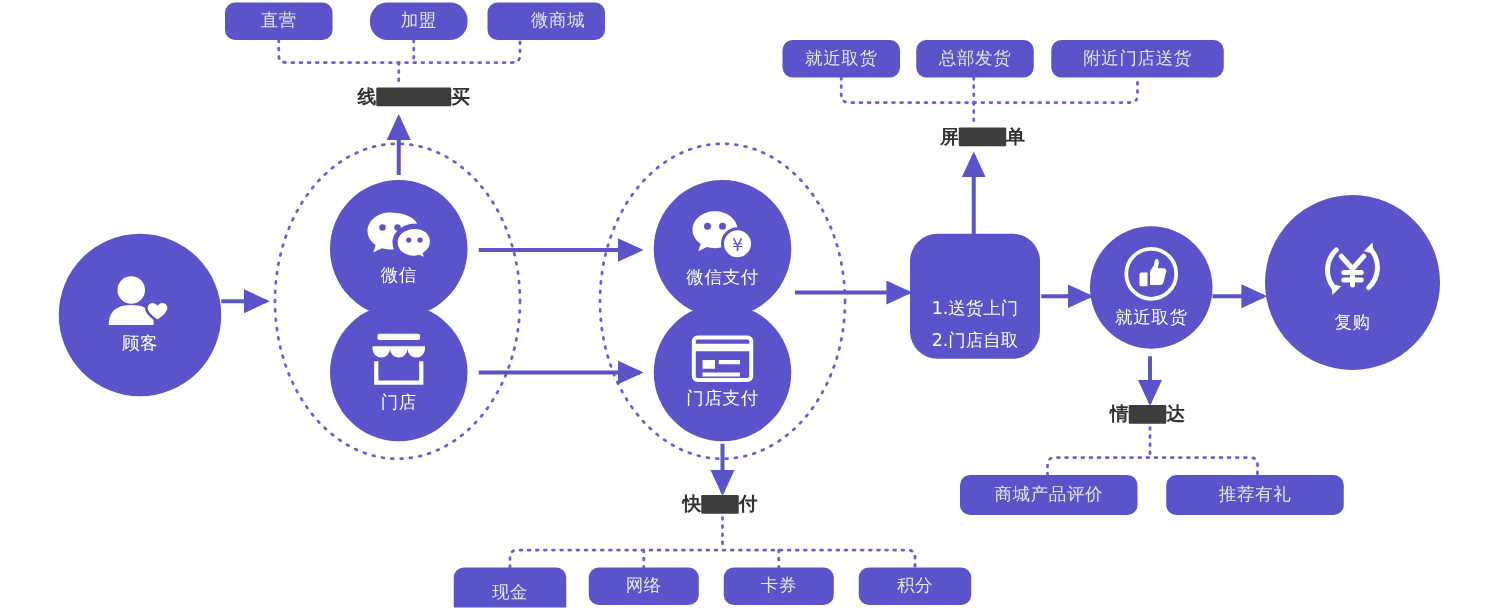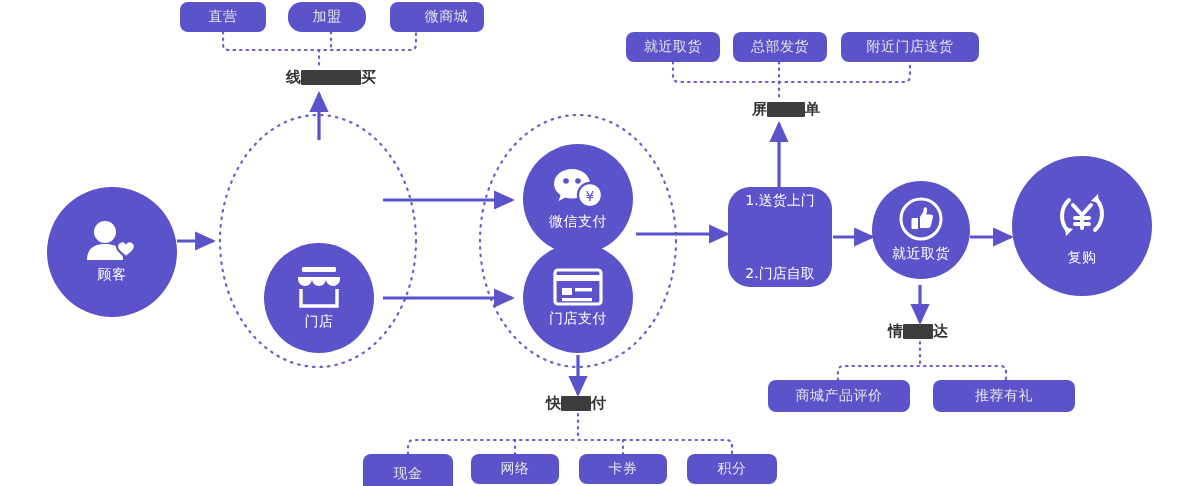--- a/index.html
+++ b/index.html
@@ -32,21 +32,21 @@
     align-items:center;justify-content:center;
     color:#ffffff;
     box-sizing:border-box;
   }
   .circle .cap{font-size:14px;letter-spacing:.5px;margin-top:4px;}
   .circle .gfx{display:flex;align-items:center;justify-content:center;}
 
   
   .rsquare{
     position:absolute;background:#5b53ca;color:#fff;border-radius:22px;
-    display:flex;flex-direction:column;align-items:center;justify-content:space-between;
+    display:flex;flex-direction:column;align-items:center;justify-content:flex-end;
     font-size:14px;line-height:1.9;box-sizing:border-box;
   }
 
   
   .redacted{
     position:absolute;
     color:#333333;
     font-size:15px;font-weight:bold;
     white-space:nowrap;
     display:flex;align-items:center;
@@ -104,21 +104,21 @@
 
     <g stroke="#6a5fd0" stroke-width="2.2" stroke-dasharray="1.5 5" fill="none" stroke-linecap="round">
       <line x1="920" y1="342" x2="920" y2="366"></line>
       <path d="M838,380 L838,372 Q838,366 844,366 L1000,366 Q1006,366 1006,372 L1006,380"></path>
     </g>
   </svg>
 
   <div class="pill" style="left:180px;top:2px;width:86px;height:30px;">
     <span>直营</span>
   </div>
-  <div class="pill" style="left:288px;top:2px;width:78px;height:30px;border-radius:14px;">
+  <div class="pill" style="left:296px;top:2px;width:78px;height:30px;border-radius:14px;">
     <span>加盟</span>
   </div>
   <div class="pill" style="left:390px;top:2px;width:94px;height:30px;padding-left:19px;">
     <span>微商城</span>
   </div>
 
   <div class="redacted" style="left:286px;top:68px;">
     <span>线</span>
     <span class="blk" style="width:60px;"></span>
     <span>买</span>
@@ -144,20 +144,33 @@
     <span class="gfx">
       <svg width="56" height="42" viewBox="0 0 56 42">
         <circle cx="21" cy="12" r="11" fill="#fff"></circle>
         <path d="M3,40 C3,27 12,24 21,24 C30,24 39,27 39,40 Z" fill="#fff"></path>
         <path d="M42,23 c-3.2,-3.6 -9,-1.2 -9,3.6 c0,4.4 6.2,8.2 9,10.4 c2.8,-2.2 9,-6 9,-10.4 c0,-4.8 -5.8,-7.2 -9,-3.6 z" fill="#fff" stroke="#5b53ca" stroke-width="2.2"></path>
       </svg>
     </span>
     <span class="cap">顾客</span>
   </div>
 
+  <div class="circle" style="left:264px;top:144px;width:110px;height:110px;">
+    <span class="gfx">
+      <svg width="54" height="40" viewBox="0 0 54 40">
+        <path d="M20,2 C10,2 2,8.6 2,16.8 C2,21.4 4.6,25.4 8.6,28 L6.6,34 L13.4,30.6 C15.4,31.2 17.6,31.5 20,31.5 C21,31.5 22,31.4 23,31.3 C22.3,29.6 22,27.8 22,26 C22,17.5 30,11 40,11 C40.6,11 41.2,11 41.8,11.1 C39.6,5.8 30.6,2 20,2 Z" fill="#fff"></path>
+        <circle cx="14" cy="14" r="2.6" fill="#5b53ca"></circle>
+        <circle cx="26" cy="14" r="2.6" fill="#5b53ca"></circle>
+        <path d="M40,14 C48.5,14 53,19.4 53,25.4 C53,29.2 50.8,32.6 47.4,34.8 L48.8,39.6 L43.4,37 C41.9,37.4 40.5,37.6 39,37.6 C30.5,37.6 25,32.2 25,25.8 C25,19.4 31.5,14 40,14 Z" fill="#fff" stroke="#5b53ca" stroke-width="2.2"></path>
+        <circle cx="35" cy="24" r="2.1" fill="#5b53ca"></circle>
+        <circle cx="44" cy="24" r="2.1" fill="#5b53ca"></circle>
+      </svg>
+    </span>
+    <span class="cap">微信</span>
+  </div>
 
   <div class="circle" style="left:264px;top:243px;width:110px;height:110px;">
     <span class="gfx">
       <svg width="52" height="44" viewBox="0 0 52 44">
         <rect x="9" y="2" width="34" height="5" rx="1.4" fill="#fff"></rect>
         <path d="M5,12 h42 a0,0 0 0 1 0,0 v2 a7,7 0 0 1 -7,7 a7,7 0 0 1 -7,-7 a7,7 0 0 1 -7,7 a7,7 0 0 1 -7,-7 a7,7 0 0 1 -7,7 a7,7 0 0 1 -7,-7 z" fill="#fff"></path>
         <path d="M8,24 v17 h36 v-17" fill="none" stroke="#fff" stroke-width="3.4"></path>
       </svg>
     </span>
     <span class="cap">门店</span>

